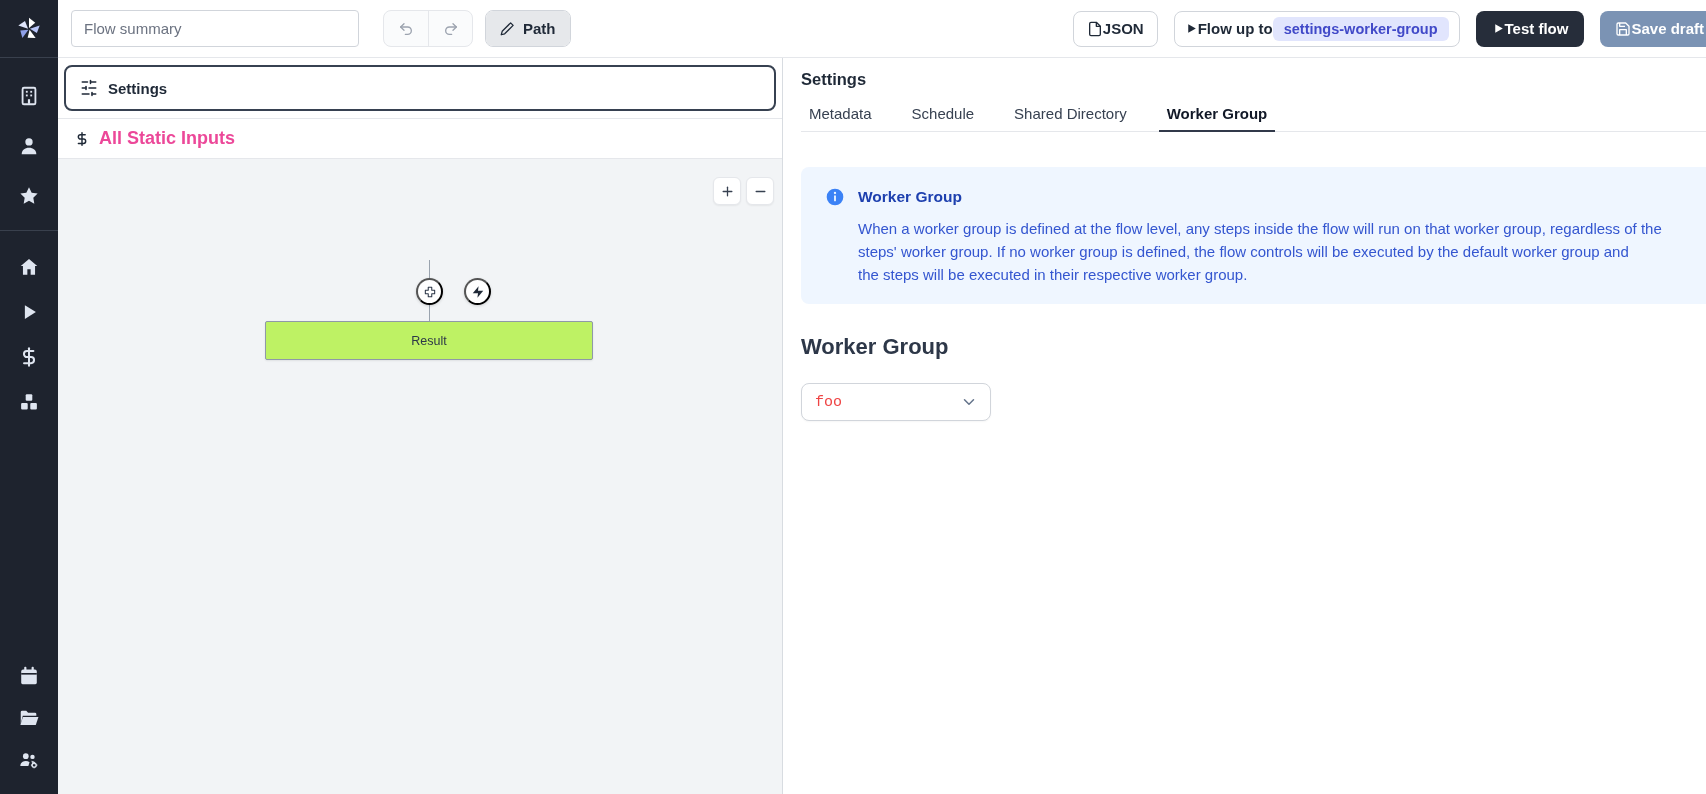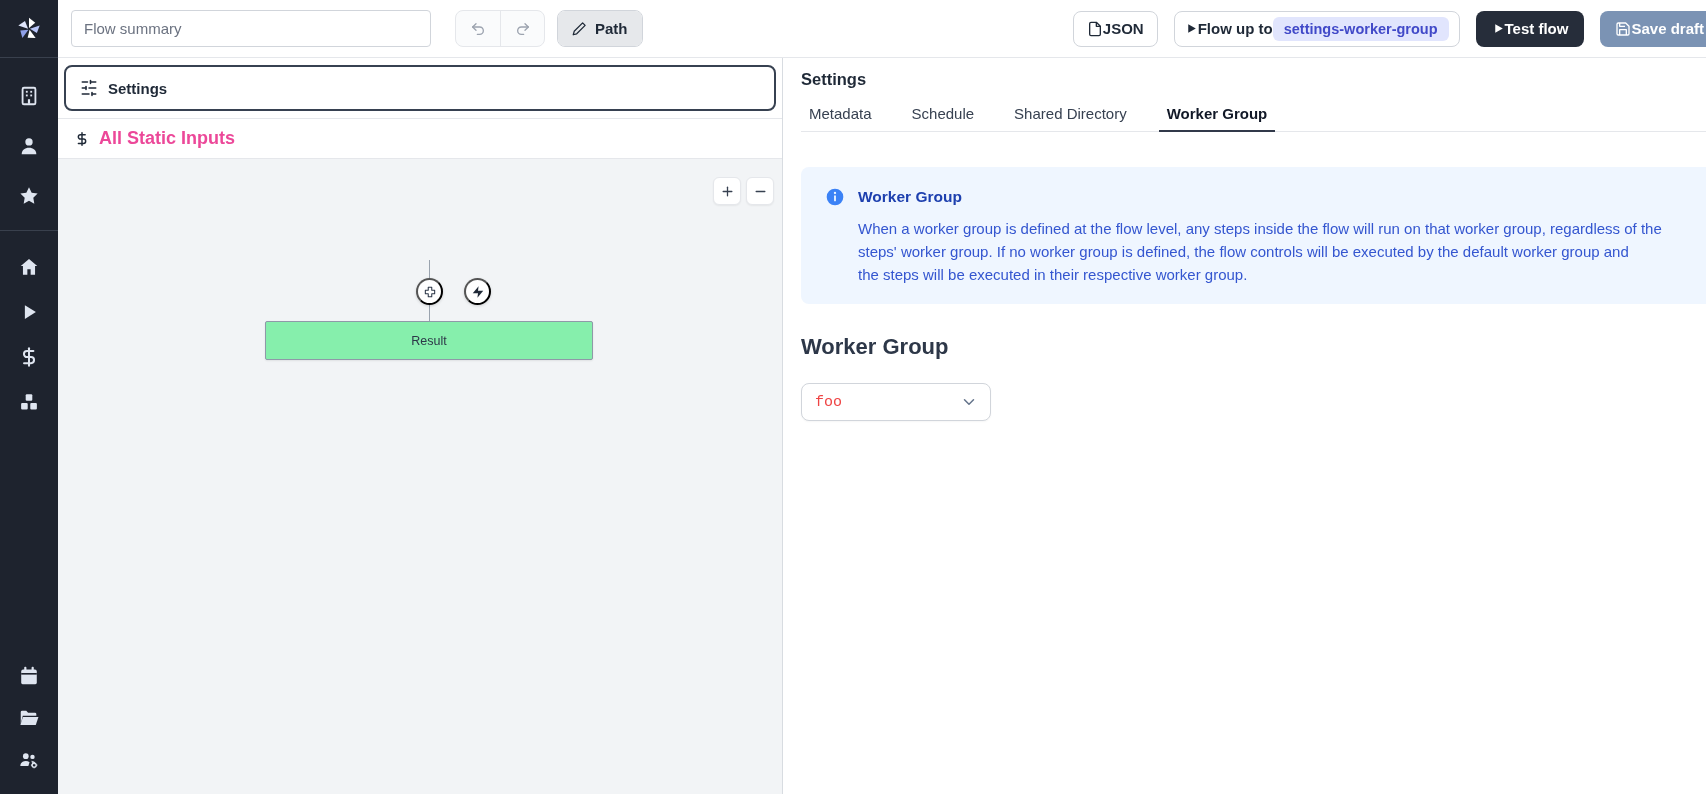--- a/index.html
+++ b/index.html
@@ -18,21 +18,21 @@
   .side-divider { width:58px; height:1px; background:#39404d; margin-top:22px; }
   .side-icon { width:24px; height:24px; color:#dfe5f0; display:flex; align-items:center; justify-content:center; cursor:pointer; }
   .side-icon svg { width:22px; height:22px; }
 
   
   .main { flex:1; display:flex; flex-direction:column; min-width:0; }
 
   
   .topbar { height:58px; background:#fff; border-bottom:1px solid #e5e7eb; display:flex; align-items:center;
     padding:0 0 0 13px; gap:12px; flex:0 0 58px; }
-  .summary-input { width:360px; height:37px; border:1px solid #d1d5db; border-radius:4px; padding:0 12px;
+  .summary-input { width:288px; height:37px; border:1px solid #d1d5db; border-radius:4px; padding:0 12px;
     font-size:15px; color:#374151; outline:none; font-family:"Liberation Sans", sans-serif; }
   .summary-input::placeholder { color:#6b7280; }
   .undo-redo { height:37px; display:flex; border:1px solid #e5e7eb; border-radius:8px; background:#fafbfc; overflow:hidden; margin-left:12px; }
   .ur-btn { width:44px; display:flex; align-items:center; justify-content:center; color:#9ca3af; cursor:pointer; background:transparent; border:none; }
   .ur-btn + .ur-btn { border-left:1px solid #e5e7eb; }
   .ur-btn svg { width:16px; height:16px; }
   .path-group { height:37px; display:flex; align-items:stretch; border:1px solid #d1d5db; border-radius:8px; overflow:hidden; }
   .path-label { background:#e6e8eb; display:flex; align-items:center; gap:8px; padding:0 14px; font-size:15px; font-weight:700; color:#1f2937; cursor:pointer; }
   .path-label svg { width:15px; height:15px; }
   .path-value { width:356px; border:none; outline:none; padding:0 12px; font-family:"DejaVu Sans Mono", monospace; font-size:14.5px; color:#1f2937; }
@@ -64,21 +64,21 @@
   .static-row span { font-size:18px; font-weight:700; color:#ec4899; }
   .canvas { position:relative; flex:1; background:#f2f4f6; }
   .zoom-ctrls { position:absolute; top:18px; right:8px; display:flex; gap:5px; }
   .zoom-btn { width:28px; height:28px; background:#fff; border:1px solid #e5e7eb; border-radius:6px;
     box-shadow:0 1px 2px rgba(0,0,0,.06); display:flex; align-items:center; justify-content:center; color:#374151; cursor:pointer; }
   .zoom-btn svg { width:13px; height:13px; }
   .node { position:absolute; left:207px; width:328px; height:39px; border:1px solid #8f99a8; border-radius:2px;
     display:flex; align-items:center; justify-content:center; font-size:12.5px; color:#2d3748;
     box-shadow:0 1px 2px rgba(0,0,0,.08); cursor:pointer; }
   .node-input { top:62px; background:#e4e7ea; }
-  .node-result { top:162px; background:#86efac; }
+  .node-result { top:162px; background:#bef264; }
   .edge { position:absolute; left:371px; top:101px; width:1px; height:61px; background:#9aa3ae; }
   .circ { position:absolute; width:27px; height:27px; border-radius:50%; background:#fff;
     box-shadow:0 1px 3px rgba(0,0,0,.15); display:flex; align-items:center; justify-content:center; cursor:pointer; top:119px; }
   .circ svg { width:14px; height:14px; }
   .circ-plus { left:358px; color:#2d3748; }
   .circ-zap { left:406px; color:#1f2937; }
 
   
   .settings-panel { flex:1; min-width:0; overflow:hidden; padding:12px 0 0 18px; }
   .sp-title { font-size:16.5px; font-weight:700; color:#1f2937; }

